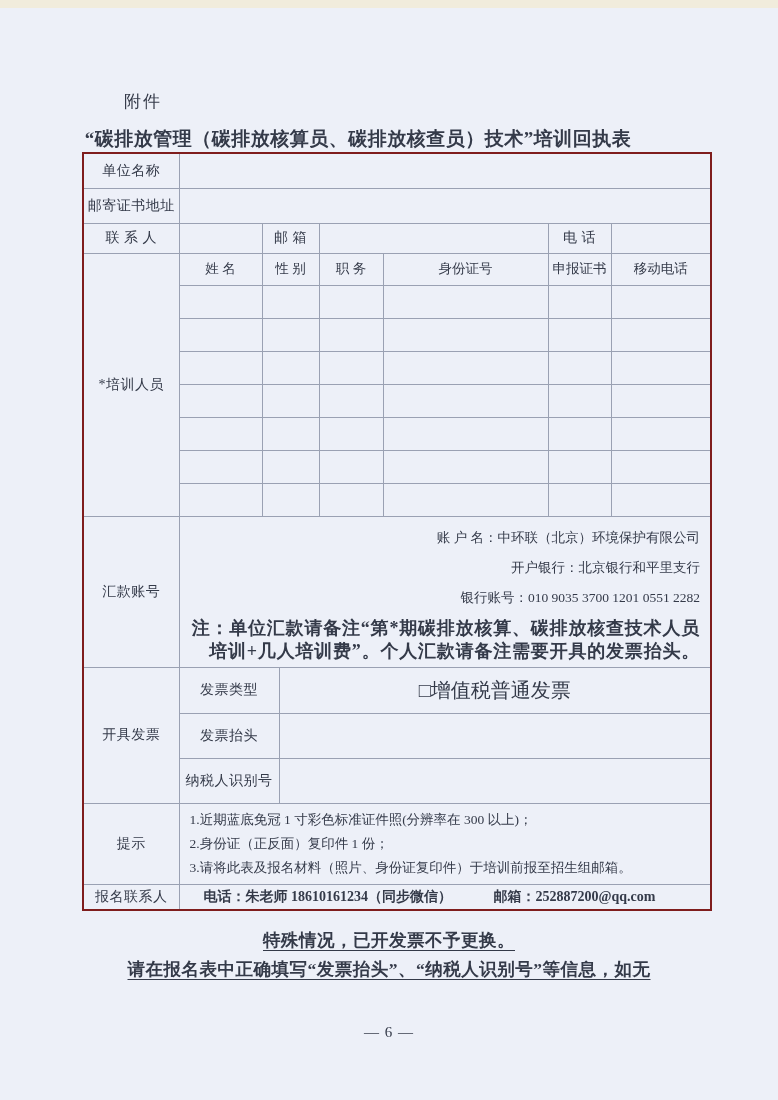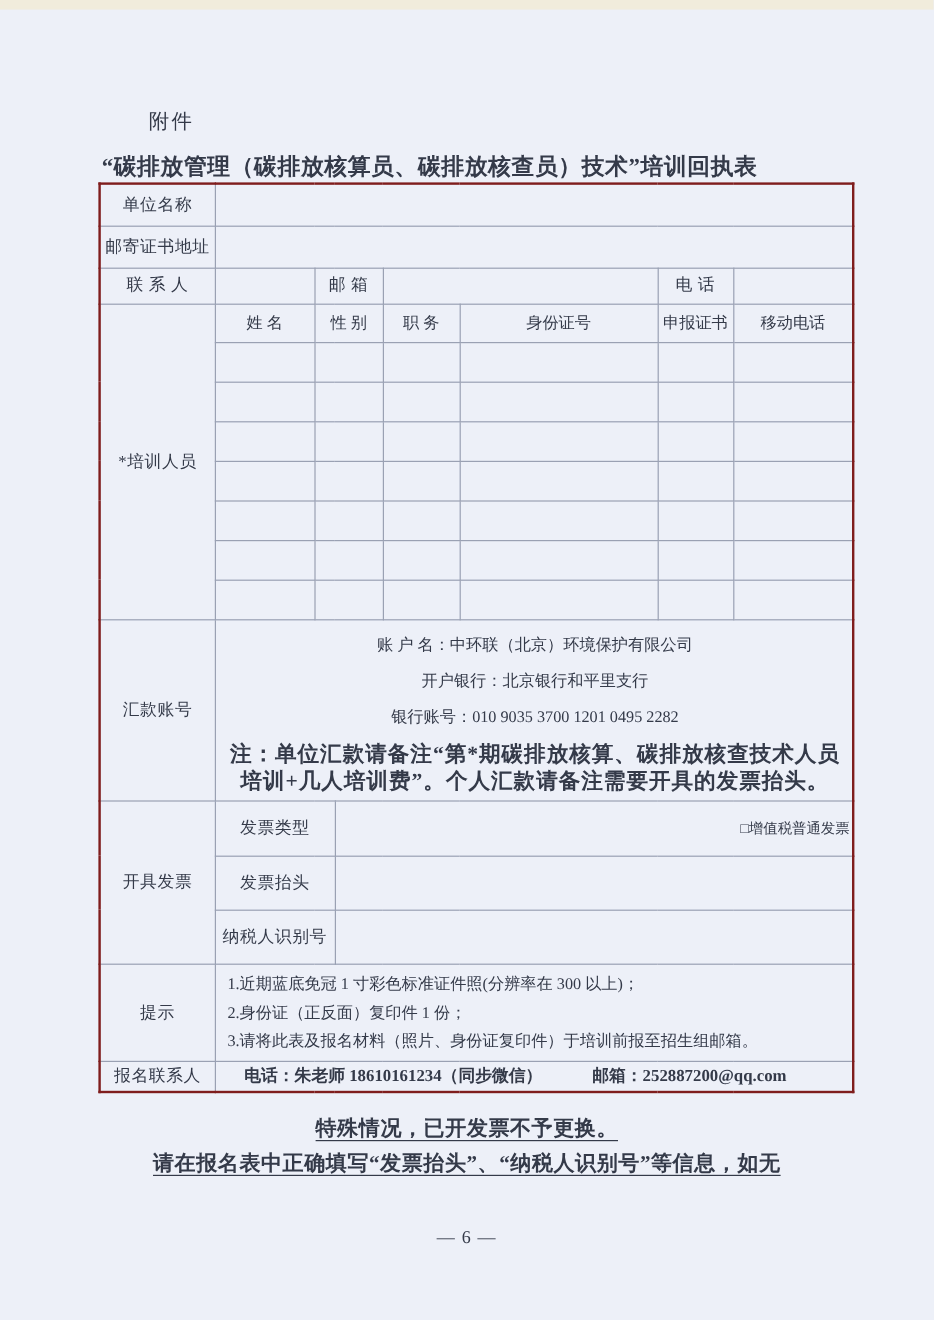--- a/index.html
+++ b/index.html
@@ -21,24 +21,24 @@
   td{
     border:1px solid #9aa1b3;padding:0 2px;
     font-size:14px;text-align:center;vertical-align:middle;
     overflow:hidden;
   }
   tr.h35{height:35px;} tr.h30{height:30px;} tr.h32{height:32px;}
   tr.h33{height:33px;} tr.h142{height:142px;} tr.h46{height:46px;}
   tr.h45{height:45px;} tr.h76{height:76px;} tr.h38{height:26px;}
   td.lbl{letter-spacing:0.5px;}
   td.hdr{font-size:13.5px;}
-  td.rm-content{text-align:center;vertical-align:top;padding:10px 10px 4px 12px;}
+  td.rm-content{text-align:right;vertical-align:top;padding:10px 10px 4px 12px;}
   .rm-line{font-size:13.5px;line-height:21px;margin-bottom:9px;}
   .rm-note{font-size:18px;font-weight:bold;line-height:23px;letter-spacing:0.8px;}
-  td.inv-type{font-size:12px;text-align:right;}
+  td.inv-type{font-size:20px;}
   td.tips-content{text-align:left;vertical-align:middle;padding:4px 8px 4px 10px;}
   .tip-line{font-size:13.5px;line-height:24px;}
   td.reg-content{text-align:left;padding-left:24px;font-weight:bold;font-size:14px;}
   .reg-phone{margin-right:38px;}
   .footer-note{position:absolute;left:0;top:926px;width:778px;text-align:center;
     font-weight:bold;font-size:17.5px;}
   .fn-line{display:inline-block;line-height:29px;letter-spacing:0.5px;
     text-decoration:underline;text-underline-offset:4px;}
   .page-number{position:absolute;left:0;top:1024px;width:778px;text-align:center;
     font-size:15px;letter-spacing:1px;}
@@ -149,21 +149,21 @@
     <td></td>
     <td></td>
     <td></td>
   </tr>
 
   <tr class="h142">
     <td class="lbl">汇款账号</td>
     <td colspan="7" class="rm-content">
       <div class="rm-line">账 户 名：中环联（北京）环境保护有限公司</div>
       <div class="rm-line">开户银行：北京银行和平里支行</div>
-      <div class="rm-line">银行账号：010 9035 3700 1201 0495 2282</div>
+      <div class="rm-line">银行账号：010 9035 3700 1201 0551 2282</div>
       <div class="rm-note">注：单位汇款请备注“第*期碳排放核算、碳排放核查技术人员培训+几人培训费”。个人汇款请备注需要开具的发票抬头。</div>
     </td>
   </tr>
 
   <tr class="h46">
     <td class="lbl" rowspan="3">开具发票</td>
     <td colspan="2" class="lbl">发票类型</td>
     <td colspan="5" class="inv-type">□增值税普通发票</td>
   </tr>
 

